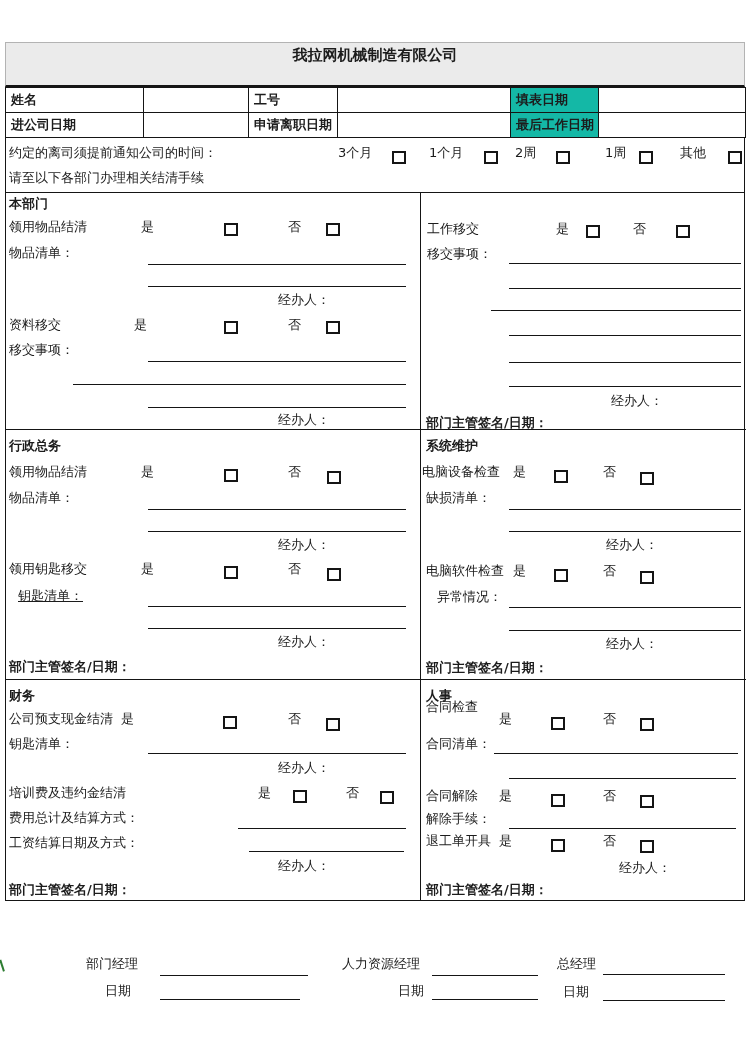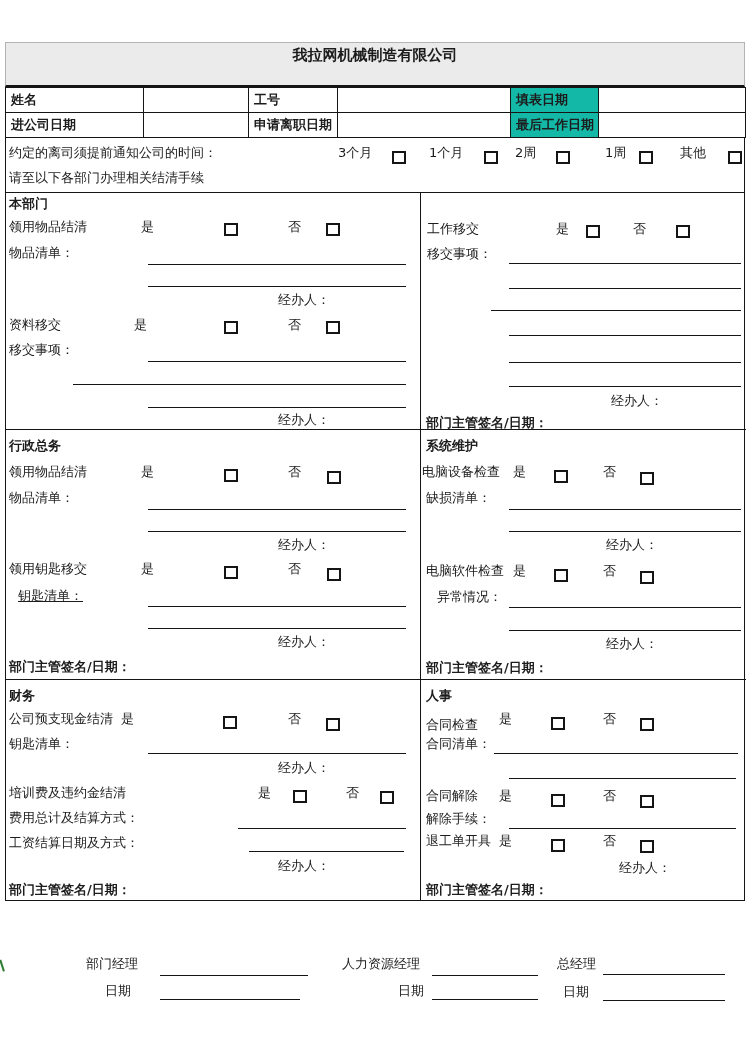--- a/index.html
+++ b/index.html
@@ -197,21 +197,21 @@
       <span class="tx" style="left:3px;top:130px;">费用总计及结算方式：</span>
       <span class="ln" style="left:232px;top:148px;width:168px;"></span>
       <span class="tx" style="left:3px;top:155px;">工资结算日期及方式：</span>
       <span class="ln" style="left:243px;top:171px;width:155px;"></span>
       <span class="tx" style="left:272px;top:178px;">经办人：</span>
       <span class="tx bold" style="left:3px;top:202px;">部门主管签名/日期：</span>
     </div>
 
     <div class="sec">
       <span class="tx bold" style="left:5px;top:8px;">人事</span>
-      <span class="tx" style="left:5px;top:37px;">合同检查</span>
+      <span class="tx" style="left:5px;top:19px;">合同检查</span>
       <span class="tx" style="left:78px;top:31px;">是</span>
       <span class="cb" style="left:130px;top:37px;"></span>
       <span class="tx" style="left:182px;top:31px;">否</span>
       <span class="cb" style="left:219px;top:38px;"></span>
       <span class="tx" style="left:5px;top:56px;">合同清单：</span>
       <span class="ln" style="left:73px;top:73px;width:244px;"></span>
       <span class="ln" style="left:88px;top:98px;width:227px;"></span>
       <span class="tx" style="left:5px;top:108px;">合同解除</span>
       <span class="tx" style="left:78px;top:108px;">是</span>
       <span class="cb" style="left:130px;top:114px;"></span>

